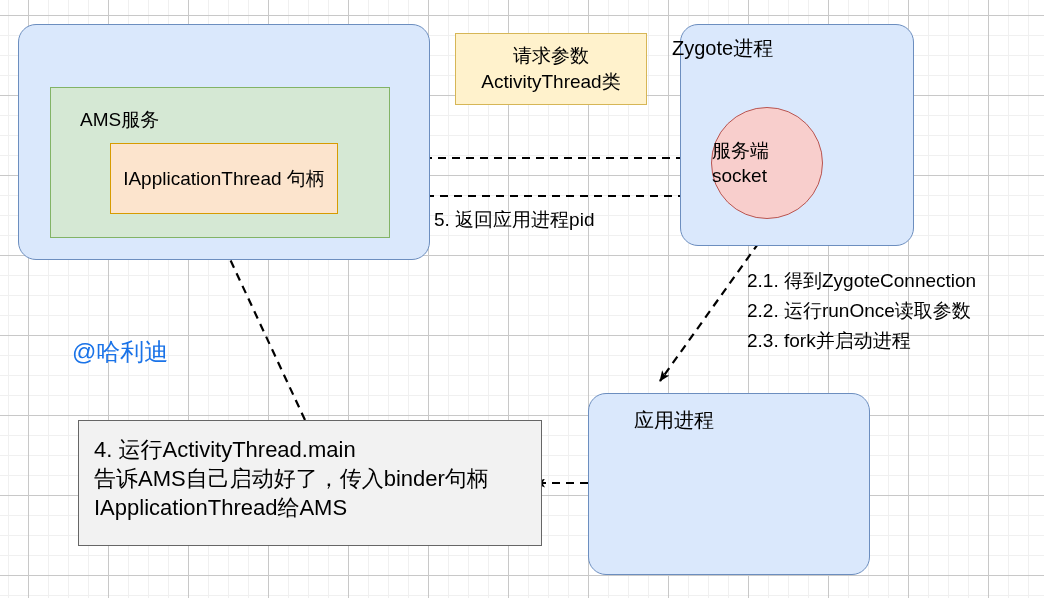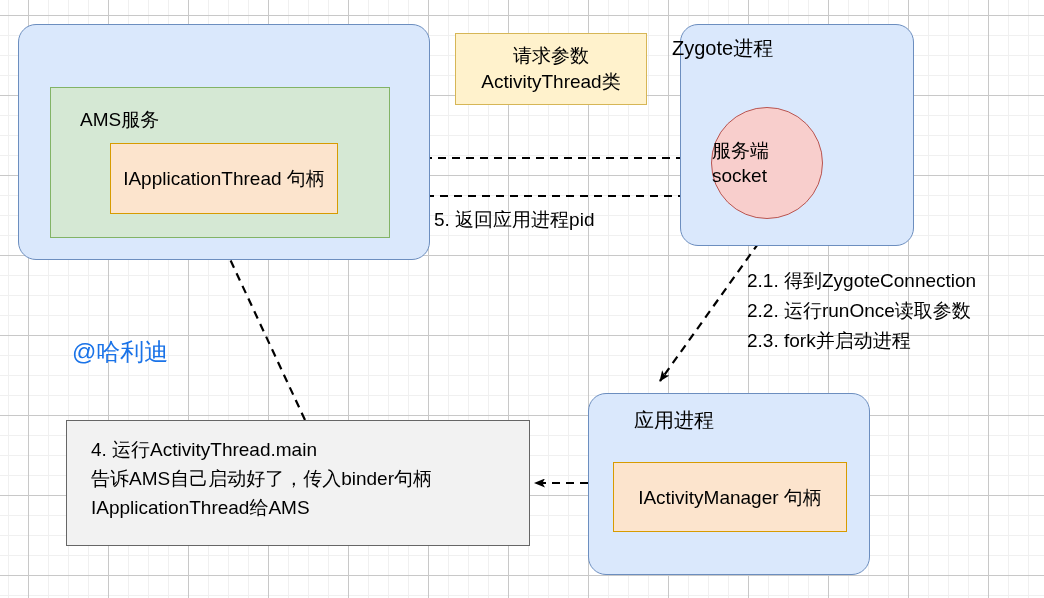--- a/index.html
+++ b/index.html
@@ -76,25 +76,26 @@
     display: flex;
     align-items: center;
     justify-content: center;
     text-align: left;
     font-size: 19px;
     line-height: 25px;
   }
   .note-box {
     background: #f2f2f2;
     border: 1.8px solid #666666;
-    font-size: 19px;
+    font-size: 22px;
     line-height: 29px;
-    padding: 14px 12px 10px 24px;
+    padding: 14px 12px 10px 15px;
     box-sizing: border-box;
     white-space: pre-line;
+    margin-left: 12px;
   }
   .edge-label {
     position: absolute;
     font-size: 19px;
     line-height: 24px;
     white-space: nowrap;
   }
   .steps-label {
     position: absolute;
     font-size: 19px;
@@ -159,22 +160,20 @@
   <div class="node param-box" style="left:455px; top:33px; width:192px; height:72px;">请求参数
 ActivityThread类</div>
 
   <div class="node proc-box" style="left:680px; top:24px; width:234px; height:222px;"></div>
   <div class="proc-title" style="left:672px; top:36px;">Zygote进程</div>
   <div class="node socket-circle" style="left:711px; top:107px; width:112px; height:112px;">服务端
 socket</div>
 
   <div class="node proc-box" style="left:588px; top:393px; width:282px; height:182px;"></div>
   <div class="proc-title" style="left:618px; top:408px;margin-left:16px;">应用进程</div>
-  <div class="node handle-box" style="left:613px; top:462px; width:234px; height:70px;">IActivityManager
-句柄</div>
 
   <div class="node note-box" style="left:66px; top:420px; width:464px; height:126px;">4. 运行ActivityThread.main
 告诉AMS自己启动好了，传入binder句柄
 IApplicationThread给AMS</div>
 
 
   <div class="edge-label" style="left:434px; top:208px;">5. 返回应用进程pid</div>
 
   <div class="steps-label" style="left:747px; top:266px;">2.1. 得到ZygoteConnection
 2.2. 运行runOnce读取参数

